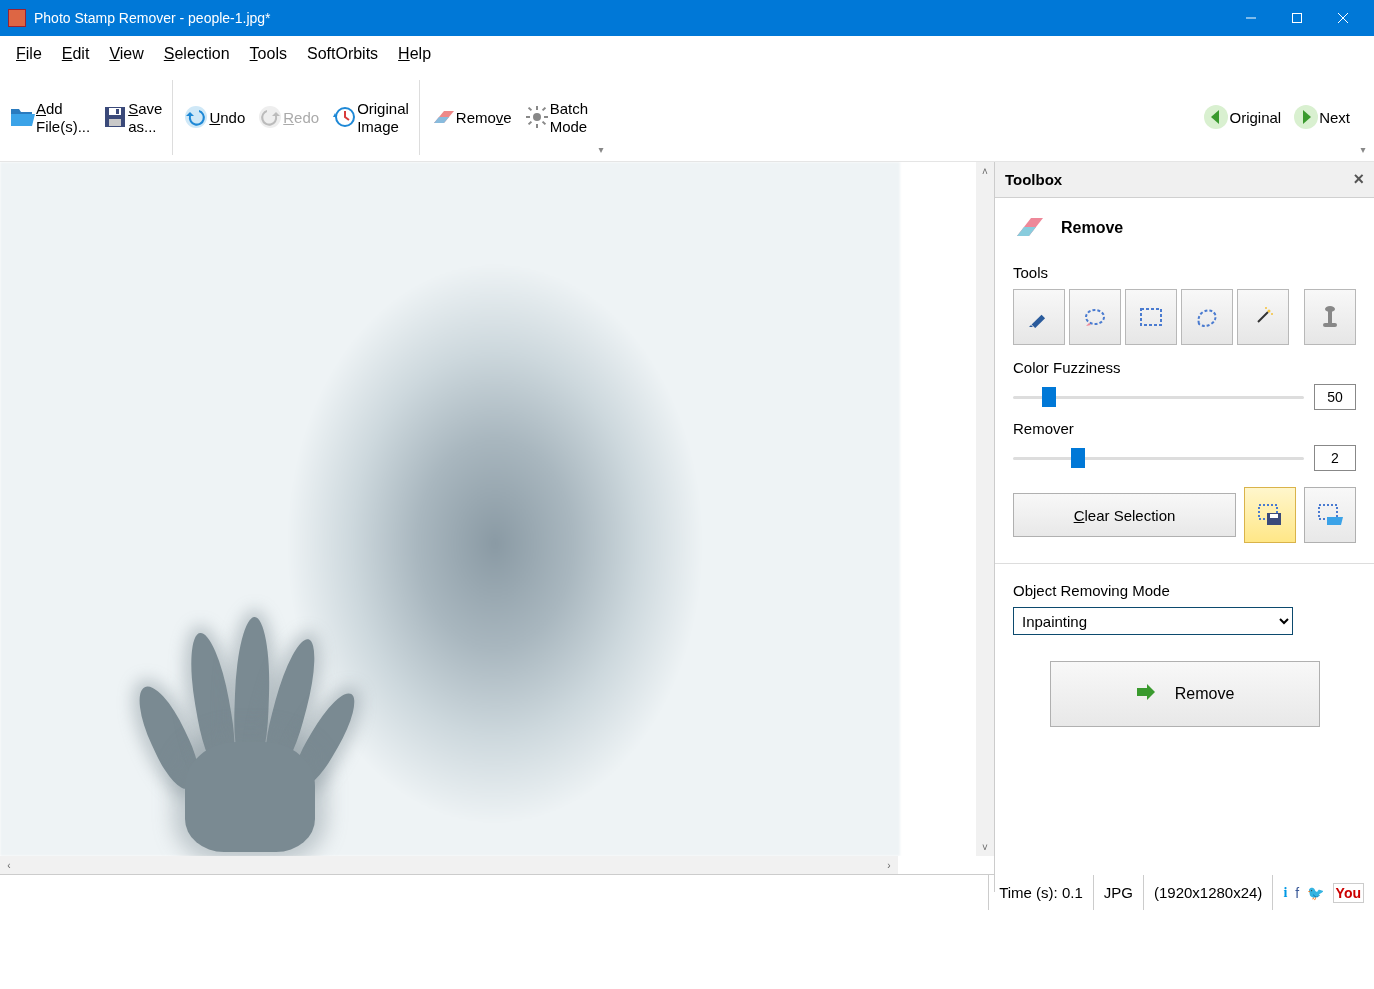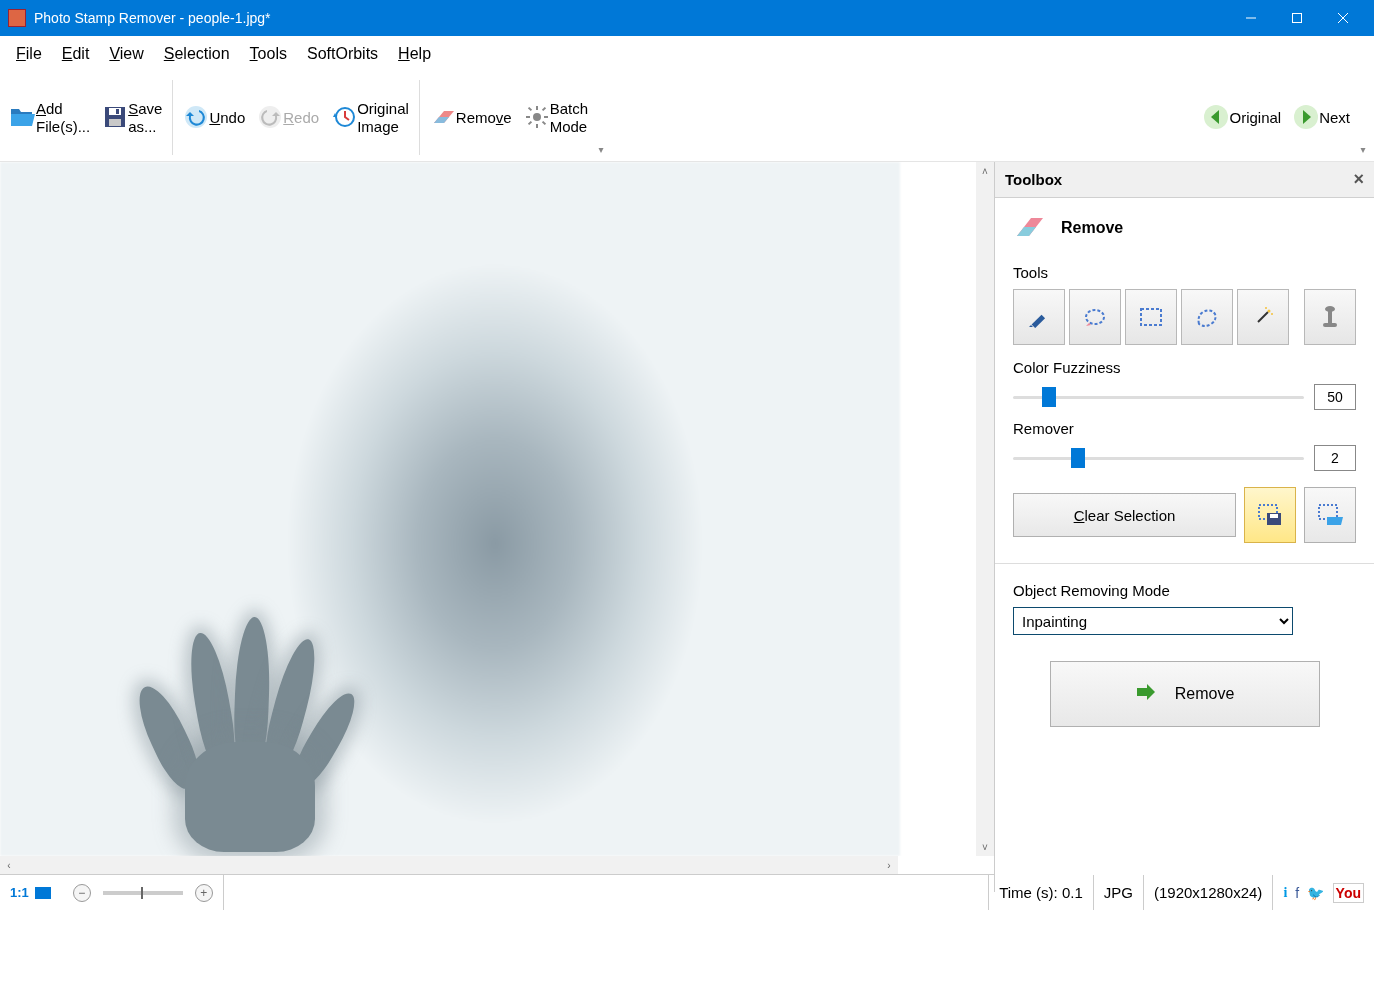--- a/index.html
+++ b/index.html
@@ -367,28 +367,20 @@
   </div>
 </div>
 
 <div class="hscroll" style="width:898px;">
   <div class="arrow">‹</div>
   <div class="htrack"></div>
   <div class="arrow">›</div>
 </div>
 
 <div class="statusbar">
-  <div class="seg">
-    <span class="zoom-1-1">1:1</span>
-    <span class="fit-icon"></span>
-    <span style="width:10px"></span>
-    <span class="round-btn">−</span>
-    <div class="zoom-slider"></div>
-    <span class="round-btn">+</span>
-  </div>
   <div class="seg grow"></div>
   <div class="seg">Time (s): 0.1</div>
   <div class="seg">JPG</div>
   <div class="seg">(1920x1280x24)</div>
   <div class="social">
     <span class="info-i">i</span>
     <span class="fb">f</span>
     <span class="tw">🐦</span>
     <span class="yt">You<br></span>
   </div>

